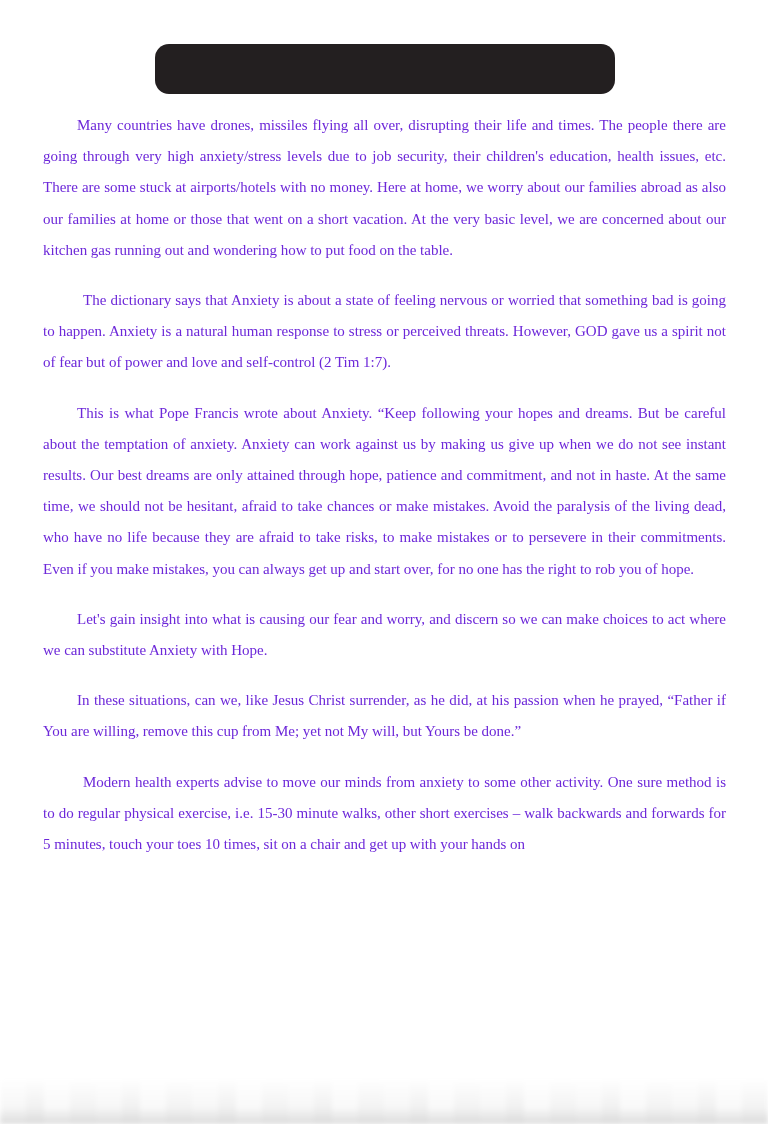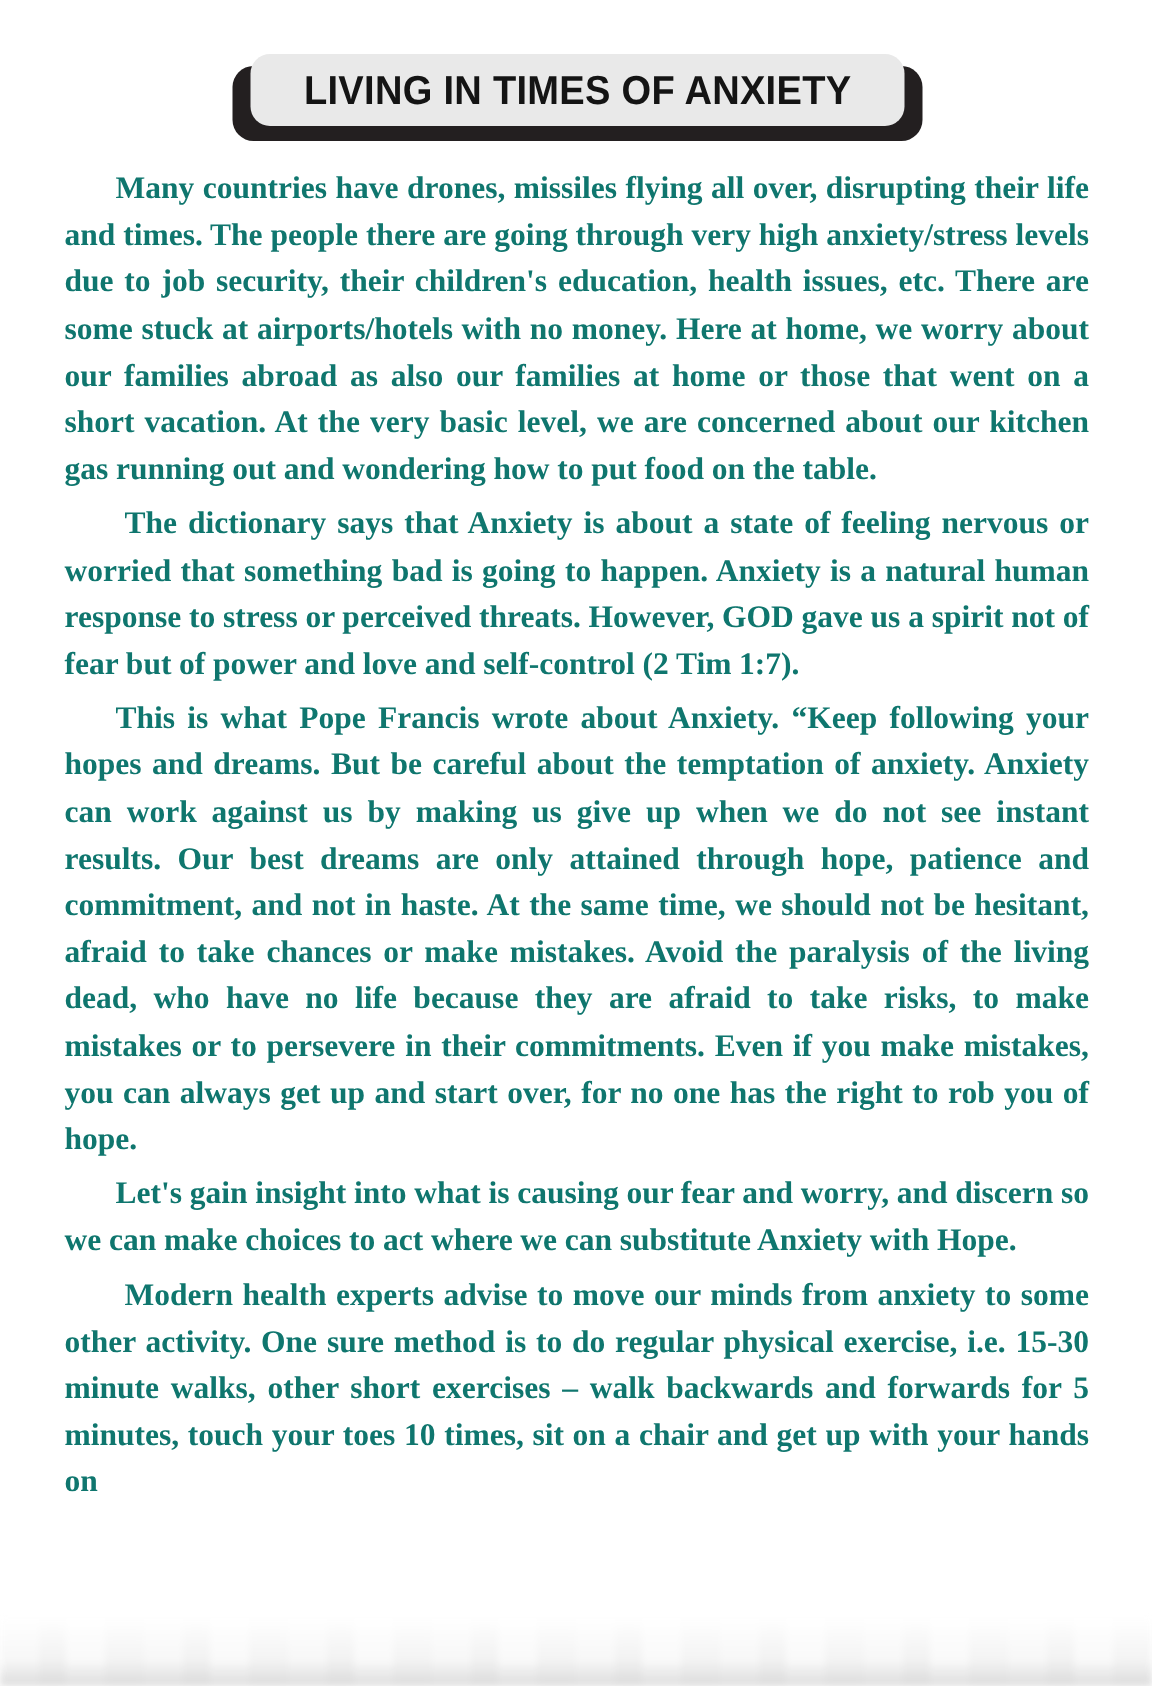--- a/index.html
+++ b/index.html
@@ -97,54 +97,51 @@
   
   .article {
     position: absolute;
     left: 43px;
     top: 110px;
     width: 683px;
   }
 
   .para {
     margin: 0 0 0px 0;
-    font-size: 21px;
+    font-size: 15px;
     line-height: 31.2px;
     text-align: justify;
     text-justify: inter-word;
     text-indent: 34px;
-    color: #0f766e;
+    color: #6d28d9;
     word-spacing: -0.1px;
-    font-weight: bold;
   }
 
   .para + .para {
-    margin-top: 5px;
+    margin-top: 19px;
   }
 
   
   .para.wide-indent {
     text-indent: 40px;
   }
 </style>
 </head>
 <body>
 
 <div class="page">
 
   <div class="title-wrap">
     <div class="title-shadow"></div>
-    <div class="title-plate">
-      <span class="title-text">LIVING IN TIMES OF ANXIETY</span>
-    </div>
   </div>
 
   <div class="article">
     <p class="para">Many countries have drones, missiles flying all over, disrupting their life and times. The people there are going through very high anxiety/stress levels due to job security, their children's education, health issues, etc. There are some stuck at airports/hotels with no money. Here at home, we worry about our families abroad as also our families at home or those that went on a short vacation. At the very basic level, we are concerned about our kitchen gas running out and wondering how to put food on the table.</p>
     <p class="para wide-indent">The dictionary says that Anxiety is about a state of feeling nervous or worried that something bad is going to happen. Anxiety is a natural human response to stress or perceived threats. However, GOD gave us a spirit not of fear but of power and love and self-control (2 Tim 1:7).</p>
     <p class="para">This is what Pope Francis wrote about Anxiety. “Keep following your hopes and dreams. But be careful about the temptation of anxiety. Anxiety can work against us by making us give up when we do not see instant results. Our best dreams are only attained through hope, patience and commitment, and not in haste. At the same time, we should not be hesitant, afraid to take chances or make mistakes. Avoid the paralysis of the living dead, who have no life because they are afraid to take risks, to make mistakes or to persevere in their commitments. Even if you make mistakes, you can always get up and start over, for no one has the right to rob you of hope.</p>
     <p class="para">Let's gain insight into what is causing our fear and worry, and discern so we can make choices to act where we can substitute Anxiety with Hope.</p>
+    <p class="para">In these situations, can we, like Jesus Christ surrender, as he did, at his passion when he prayed, “Father if You are willing, remove this cup from Me; yet not My will, but Yours be done.”</p>
     <p class="para wide-indent">Modern health experts advise to move our minds from anxiety to some other activity. One sure method is to do regular physical exercise, i.e. 15-30 minute walks, other short exercises – walk backwards and forwards for 5 minutes, touch your toes 10 times, sit on a chair and get up with your hands on</p>
   </div>
 
   <div class="bottom-wash"></div>
 
 </div>
 
 </body></html>

